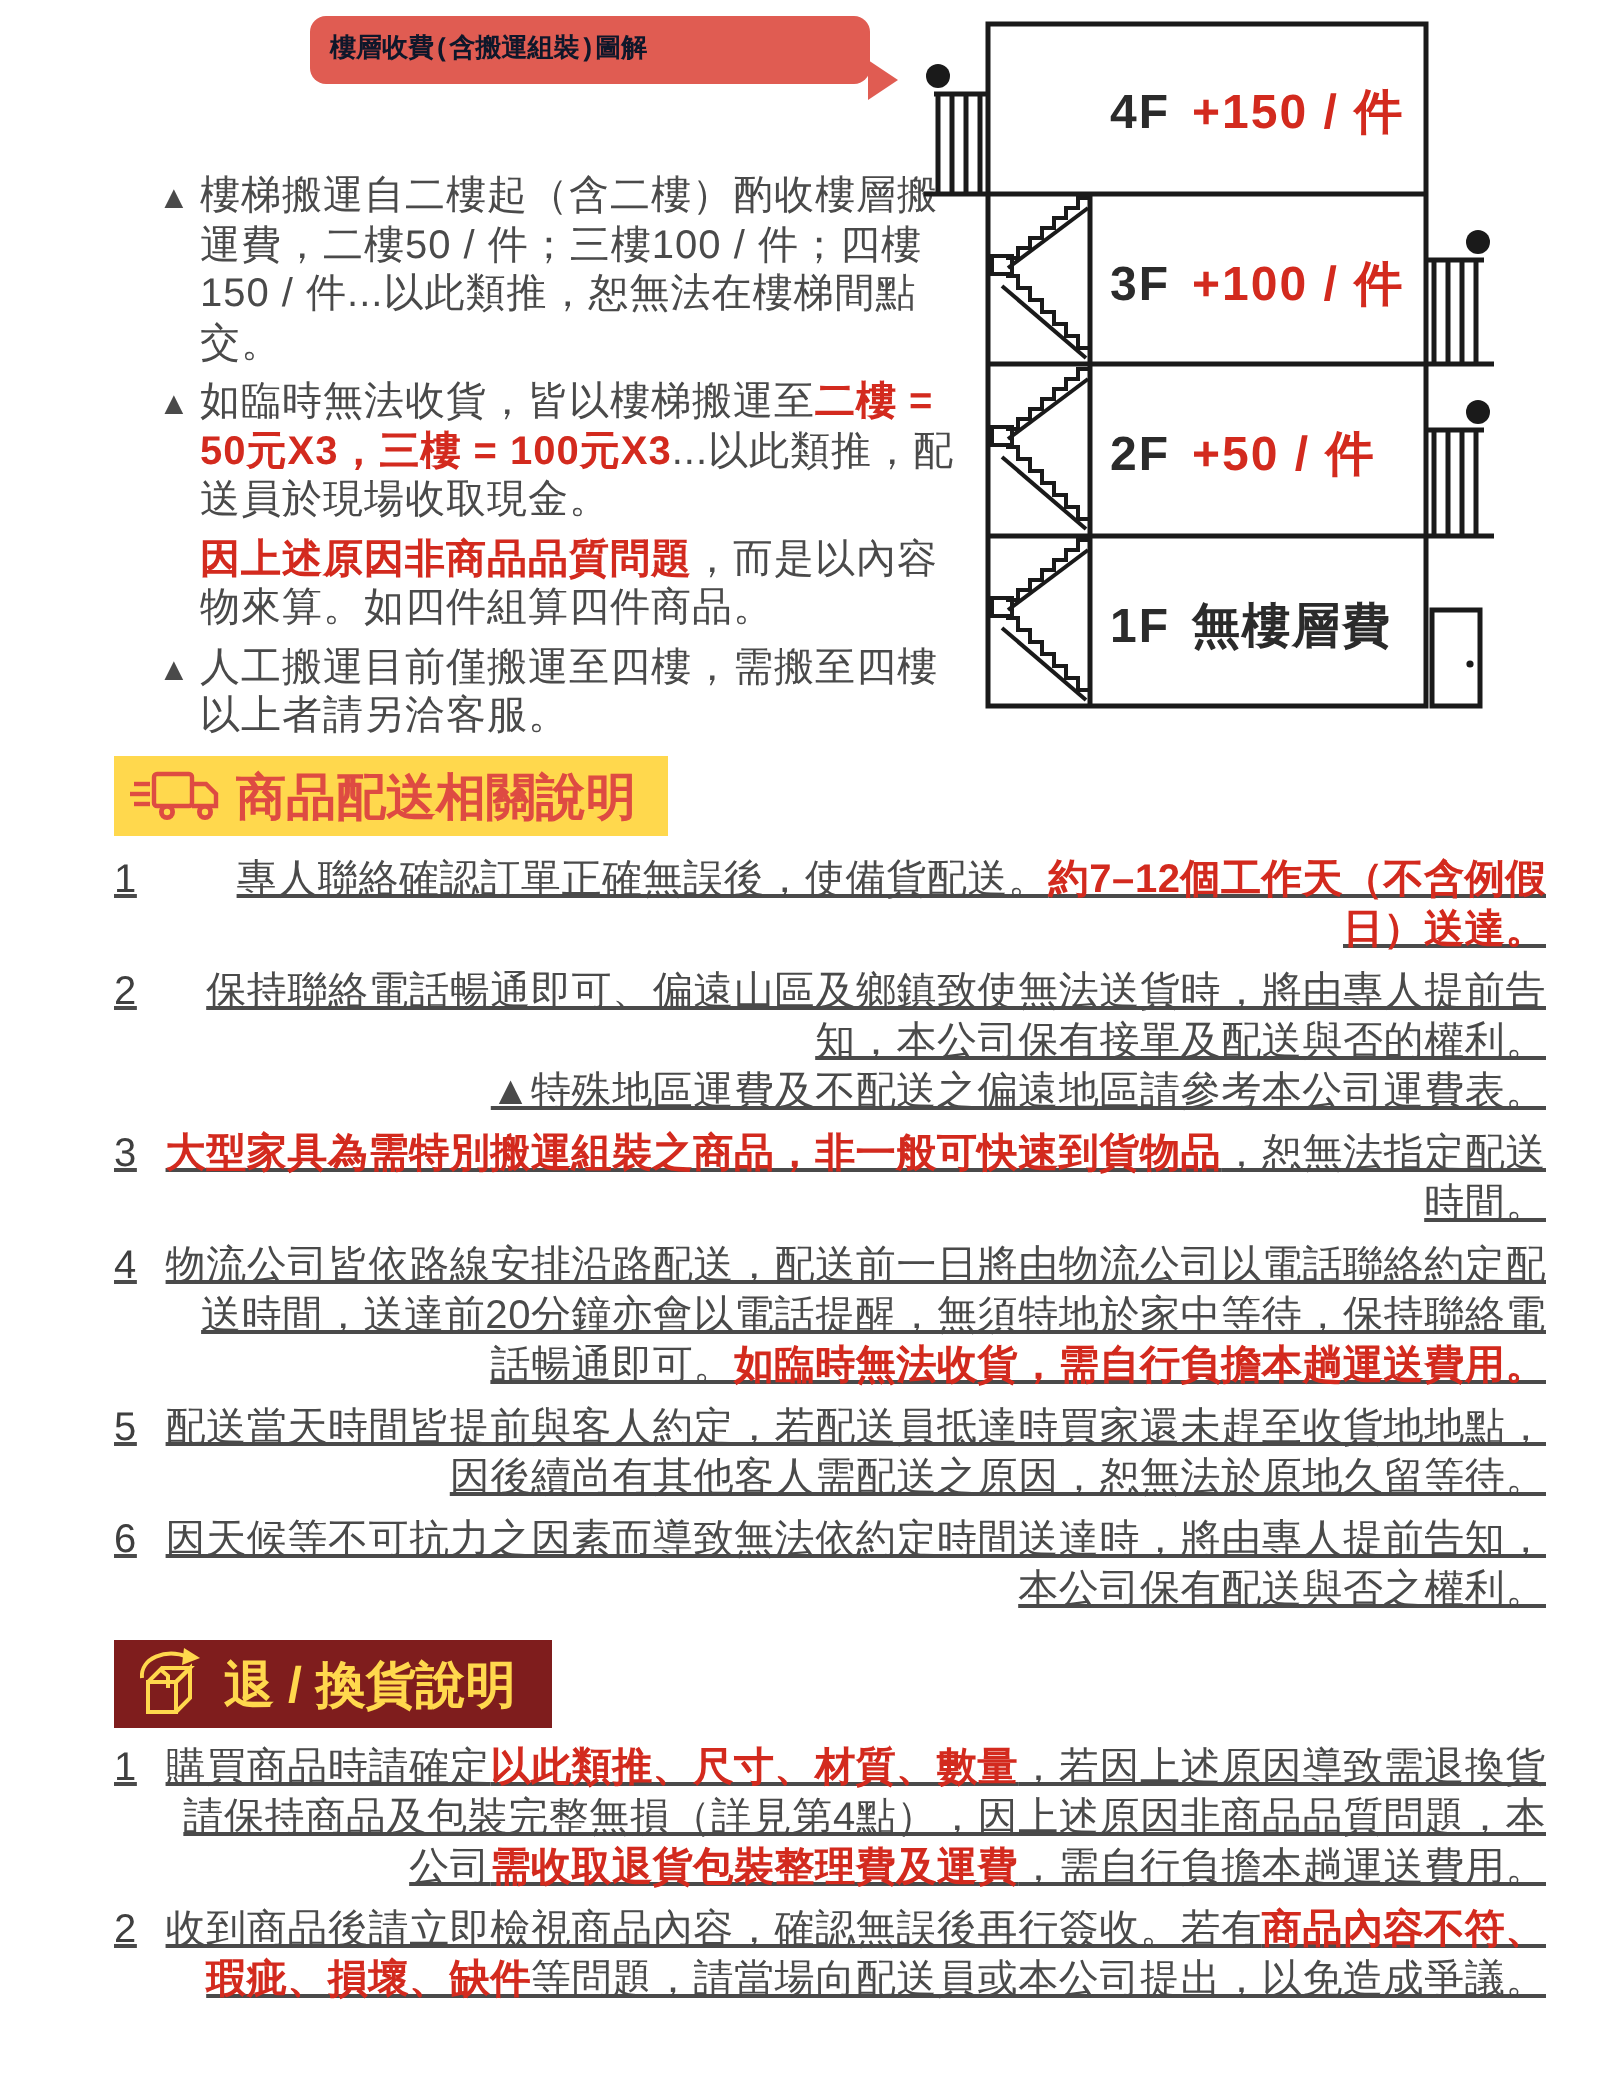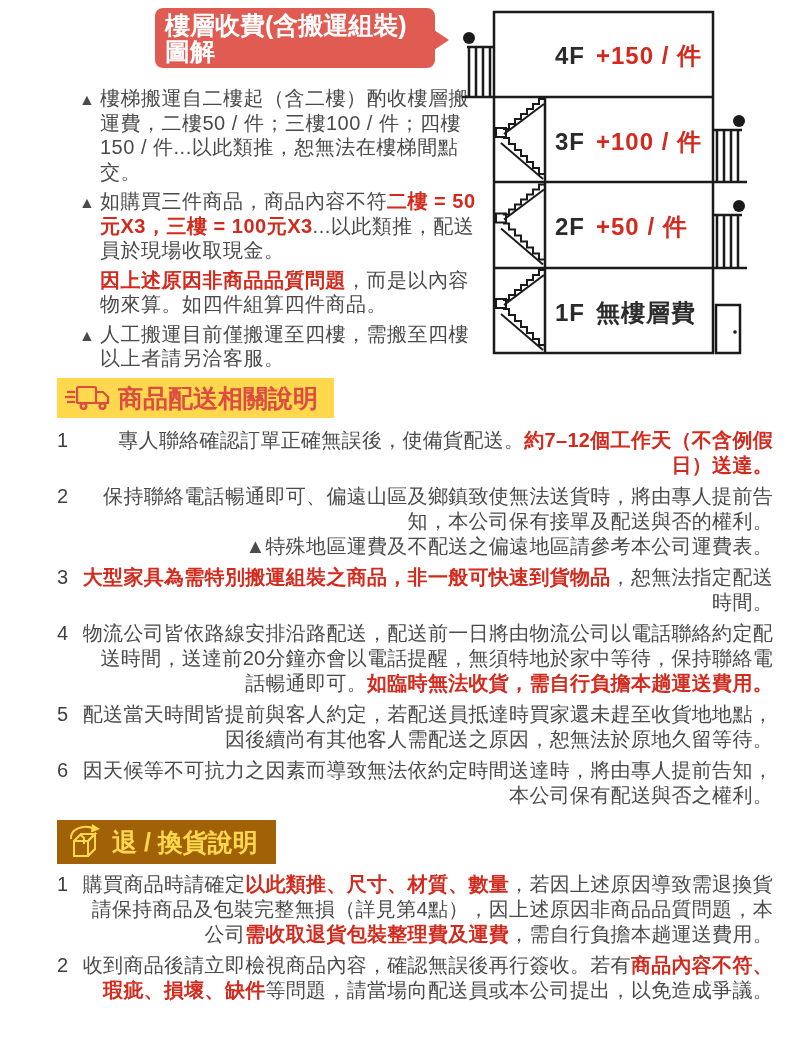--- a/index.html
+++ b/index.html
@@ -7,48 +7,48 @@
     width:800px;height:1045px;overflow:hidden;background:#ffffff;
     font-family:"Liberation Sans","DejaVu Sans",sans-serif;
     color:#4a4a4a;
   }
   .em-red{color:#d32a1e;font-weight:bold;}
 
   
   .top{position:relative;height:372px;}
   .bubble{
     position:absolute;left:155px;top:8px;width:280px;box-sizing:border-box;
-    background:#e05c52;border-radius:8px;color:#ffffff;
-    font-weight:bold;font-size:25px;line-height:26px;padding:4px 10px;
+    background:#e05c52;border-radius:8px;color:#0f172a;
+    font-weight:bold;font-size:13px;line-height:26px;padding:4px 10px;font-family:Liberation Mono, monospace;
   }
   .bubble::after{
     content:"";position:absolute;right:-14px;top:22px;width:0;height:0;
     border-left:15px solid #e05c52;border-top:10px solid transparent;border-bottom:10px solid transparent;
   }
   .intro{
     position:absolute;left:79px;top:86px;width:398px;
     font-size:20px;line-height:24.5px;letter-spacing:0.5px;
   }
   .note{display:flex;margin-bottom:5px;}
   .note .marker{width:21px;flex:none;font-size:16px;color:#4a4a4a;padding-top:2px;}
   .building{position:absolute;left:455px;top:0;}
   .building text{font-weight:bold;font-size:24px;letter-spacing:1px;}
   .flabel{fill:#2b2b2b;}
   .fprice{fill:#d32a1e;}
   .fprice.dark{fill:#2b2b2b;}
 
   
-  .section{padding:0 27px 0 57px;}
+  .section{padding:0 27px 0 57px;text-decoration:underline;}
   .sec-header{display:inline-flex;align-items:center;font-weight:bold;}
   .sec-header.delivery{
     background:#ffd84d;color:#de4b42;font-size:25px;
     padding:3px 16px 3px 8px;margin:6px 0 10px;gap:7px;height:34px;
   }
   .sec-header.returns{
-    background:#a16207;color:#ffd84d;font-size:25px;
+    background:#7f1d1d;color:#ffd84d;font-size:25px;
     padding:5px 18px 5px 10px;margin:6px 0 8px;gap:9px;height:34px;text-align:center;
   }
   .olist .item{display:flex;margin-bottom:6px;font-size:20px;line-height:25px;letter-spacing:0.3px;}
   .item .num{width:25px;flex:none;color:#3f3f3f;}
   .item .txt{flex:1;text-align:right;}
   .icon-wrap{display:inline-flex;align-items:center;}
 </style>
 </head>
 <body>
 
@@ -58,21 +58,21 @@
     <div>樓層收費(含搬運組裝)圖解</div>
   </div>
 
   <div class="intro">
     <div class="note">
       <span class="marker">▲</span>
       <span class="txt"><span>樓梯搬運自二樓起（含二樓）酌收樓層搬運費，二樓50 / 件；三樓100 / 件；四樓150 / 件...以此類推，恕無法在樓梯間點交。</span></span>
     </div>
     <div class="note">
       <span class="marker">▲</span>
-      <span class="txt"><span>如購買三件商品，商品內容不符</span><span class="em-red">二樓 = 50元X3，三樓 = 100元X3</span><span>...以此類推，配送員於現場收取現金。</span></span>
+      <span class="txt"><span>如臨時無法收貨，皆以樓梯搬運至</span><span class="em-red">二樓 = 50元X3，三樓 = 100元X3</span><span>...以此類推，配送員於現場收取現金。</span></span>
     </div>
     <div class="note">
       <span class="marker"></span>
       <span class="txt"><span class="em-red">因上述原因非商品品質問題</span><span>，而是以內容物來算。如四件組算四件商品。</span></span>
     </div>
     <div class="note">
       <span class="marker">▲</span>
       <span class="txt"><span>人工搬運目前僅搬運至四樓，需搬至四樓以上者請另洽客服。</span></span>
     </div>
   </div>

